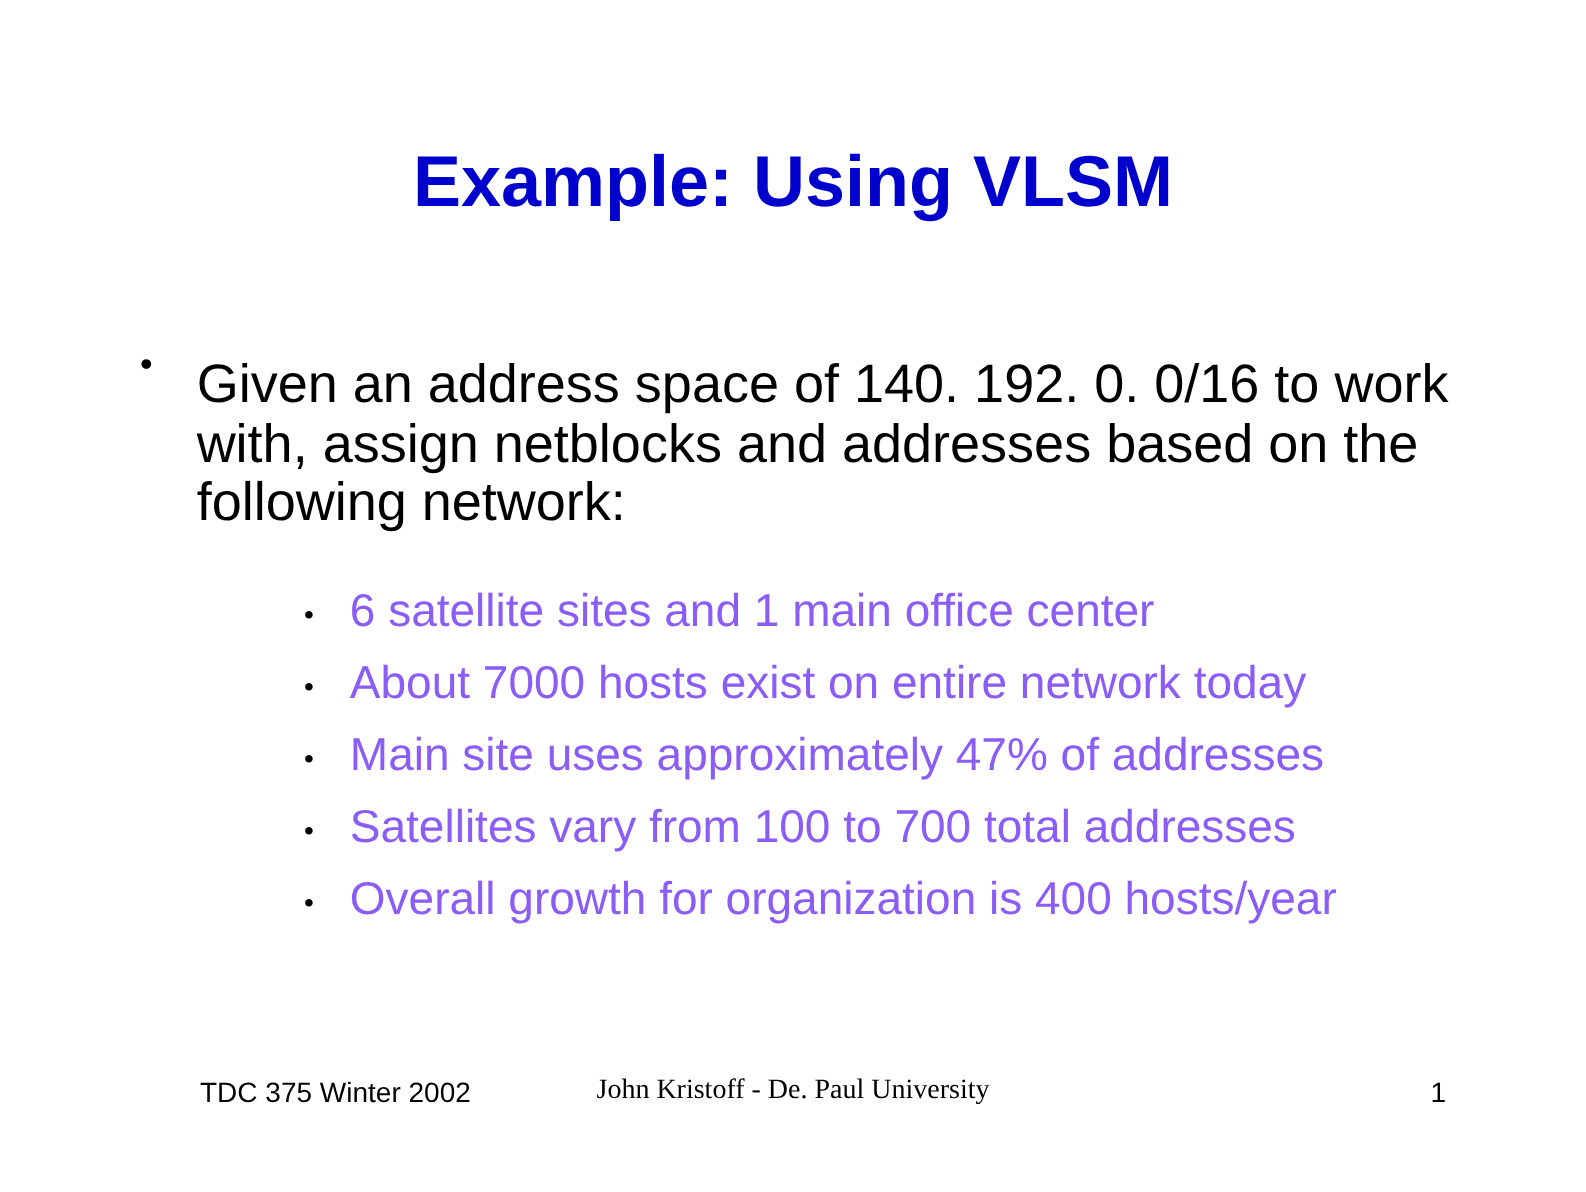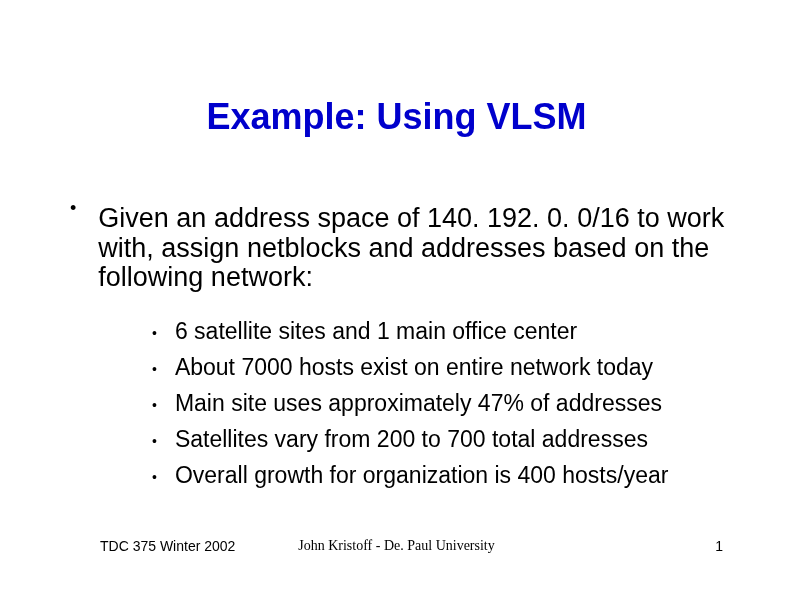--- a/index.html
+++ b/index.html
@@ -16,21 +16,20 @@
     height: 100%;
     padding: 70px 60px 0 60px;
     position: relative;
   }
   .title {
     color: #0000cc;
     font-size: 36px;
     font-weight: bold;
     text-align: center;
     margin-bottom: 50px;
-    margin-top: 26px;
   }
   .main-bullet {
     display: flex;
     align-items: flex-start;
     margin-bottom: 24px;
     padding-left: 10px;
   }
   .main-bullet .dot {
     font-size: 18px;
     margin-right: 22px;
@@ -53,21 +52,21 @@
   }
   .sub-bullet .dot {
     font-size: 14px;
     margin-right: 18px;
     margin-top: 8px;
     color: #000;
   }
   .sub-bullet .text {
     font-size: 23px;
     line-height: 1.3;
-    color: #000000;
+    color: #8b5cf6;
   }
   .footer {
     position: absolute;
     bottom: 42px;
     left: 0;
     width: 100%;
     padding: 0 70px 0 100px;
     display: flex;
     justify-content: space-between;
     font-size: 14px;
@@ -100,21 +99,21 @@
     <div class="sub-bullet">
       <span class="dot">•</span>
       <span class="text">About 7000 hosts exist on entire network today</span>
     </div>
     <div class="sub-bullet">
       <span class="dot">•</span>
       <span class="text">Main site uses approximately 47% of addresses</span>
     </div>
     <div class="sub-bullet">
       <span class="dot">•</span>
-      <span class="text">Satellites vary from 200 to 700 total addresses</span>
+      <span class="text">Satellites vary from 100 to 700 total addresses</span>
     </div>
     <div class="sub-bullet">
       <span class="dot">•</span>
       <span class="text">Overall growth for organization is 400 hosts/year</span>
     </div>
   </div>
 
   <div class="footer">
     <span>TDC 375 Winter 2002</span>
     <span class="center">John Kristoff - De. Paul University</span>

